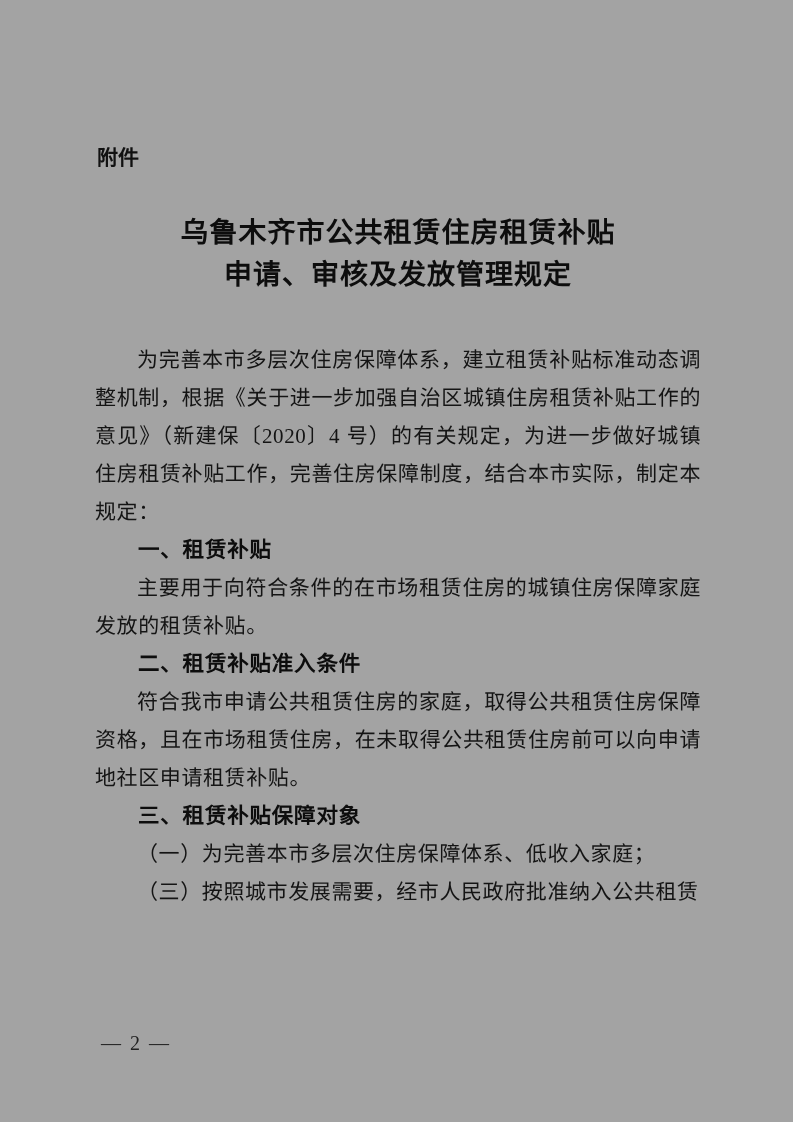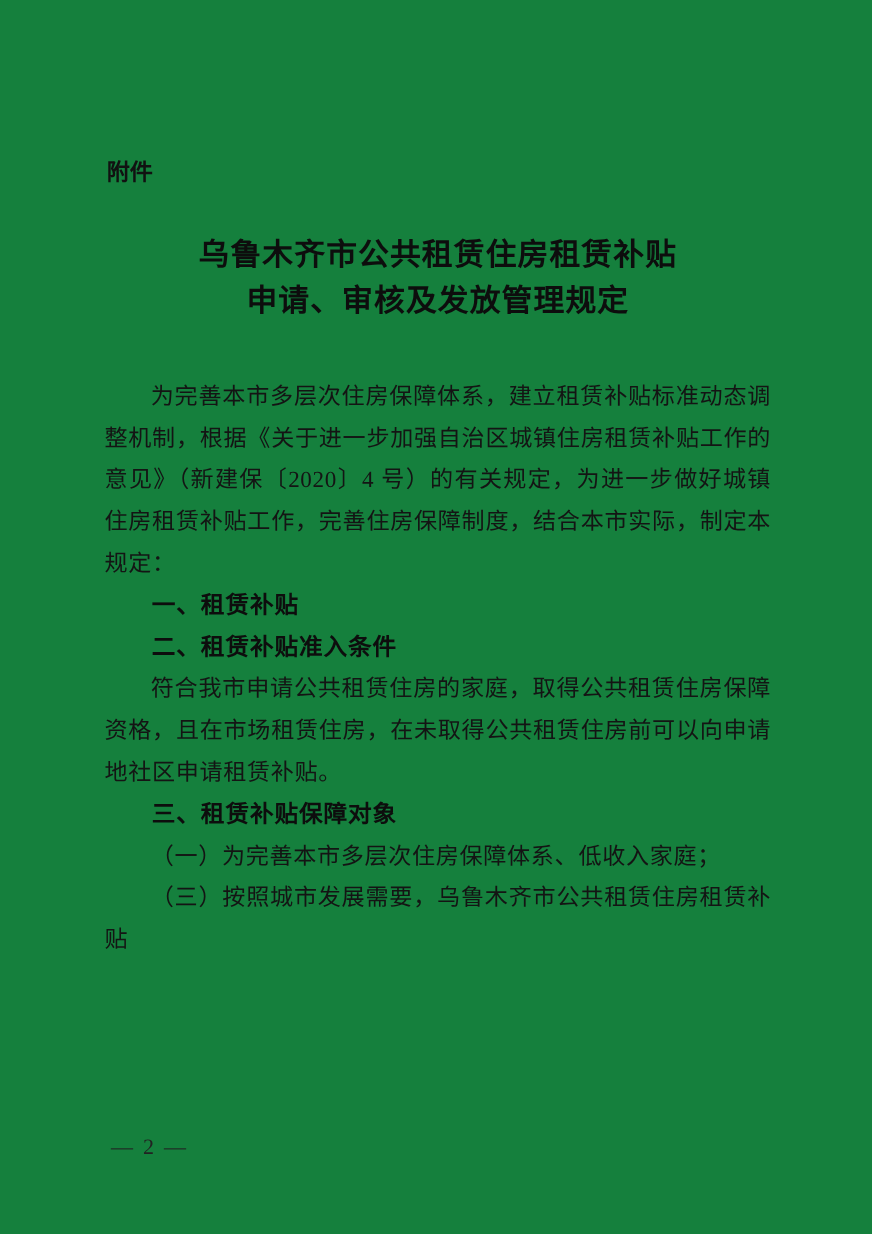--- a/index.html
+++ b/index.html
@@ -4,21 +4,21 @@
 <style>
   html, body {
     margin: 0;
     padding: 0;
     background: #ffffff;
   }
   .page {
     position: relative;
     width: 793px;
     height: 1122px;
-    background: #15803d;
+    background: #a3a3a3;
     overflow: hidden;
     color: #111111;
   }
   .attachment-label {
     position: absolute;
     left: 97px;
     top: 144px;
     font-family: "Liberation Sans", "DejaVu Sans", sans-serif;
     font-weight: bold;
     font-size: 21px;
@@ -81,22 +81,23 @@
   <div class="attachment-label">附件</div>
 
   <div class="doc-title">
     <div>乌鲁木齐市公共租赁住房租赁补贴</div>
     <div>申请、审核及发放管理规定</div>
   </div>
 
   <div class="body-block">
     <p>为完善本市多层次住房保障体系，建立租赁补贴标准动态调整机制，根据《关于进一步加强自治区城镇住房租赁补贴工作的意见》（新建保〔2020〕4 号）的有关规定，为进一步做好城镇住房租赁补贴工作，完善住房保障制度，结合本市实际，制定本规定：</p>
     <p class="heading">一、租赁补贴</p>
+    <p>主要用于向符合条件的在市场租赁住房的城镇住房保障家庭发放的租赁补贴。</p>
     <p class="heading">二、租赁补贴准入条件</p>
     <p>符合我市申请公共租赁住房的家庭，取得公共租赁住房保障资格，且在市场租赁住房，在未取得公共租赁住房前可以向申请地社区申请租赁补贴。</p>
     <p class="heading">三、租赁补贴保障对象</p>
     <p>（一）为完善本市多层次住房保障体系、低收入家庭；</p>
-    <p>（三）按照城市发展需要，乌鲁木齐市公共租赁住房租赁补贴</p>
+    <p>（三）按照城市发展需要，经市人民政府批准纳入公共租赁</p>
   </div>
 
   <div class="page-number">— 2 —</div>
 
 </div>
 
 </body></html>

